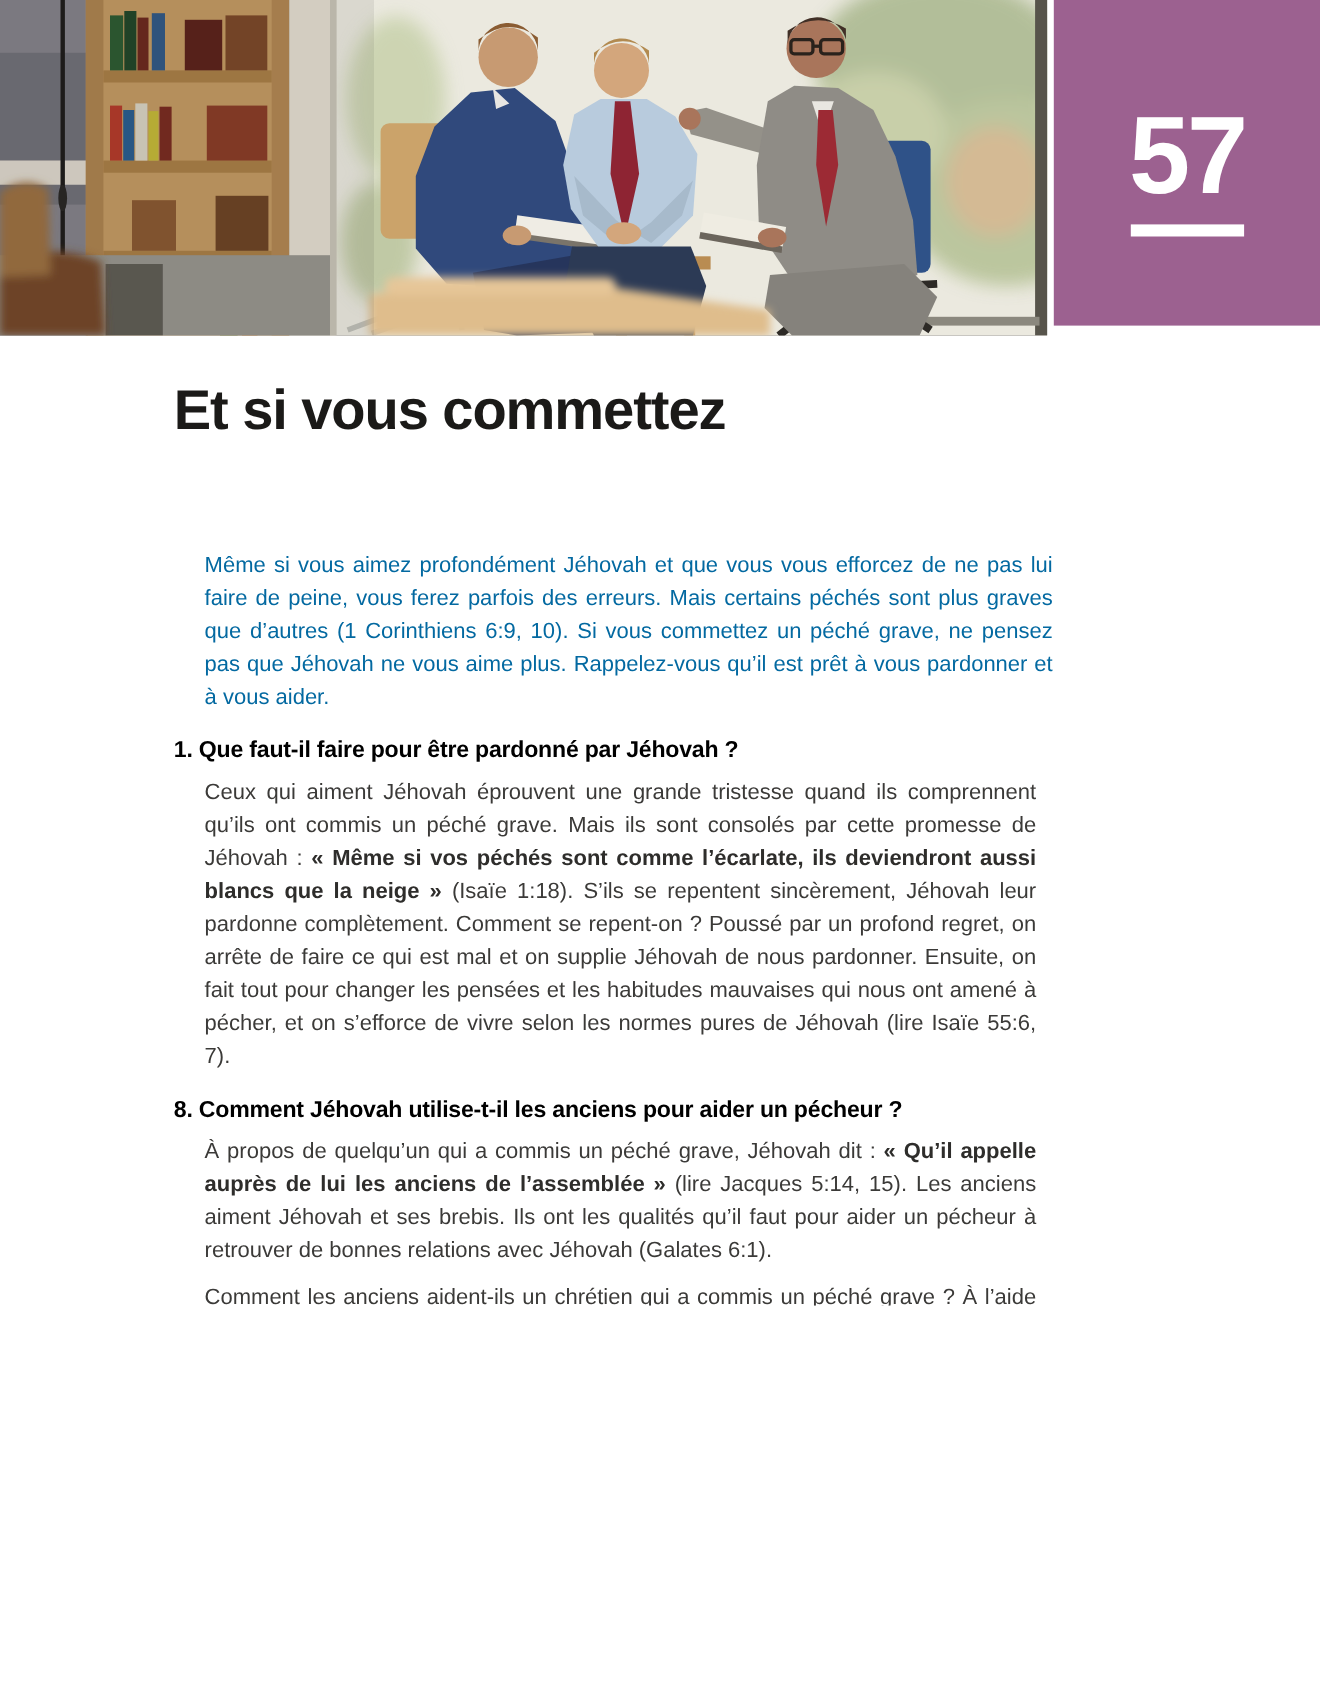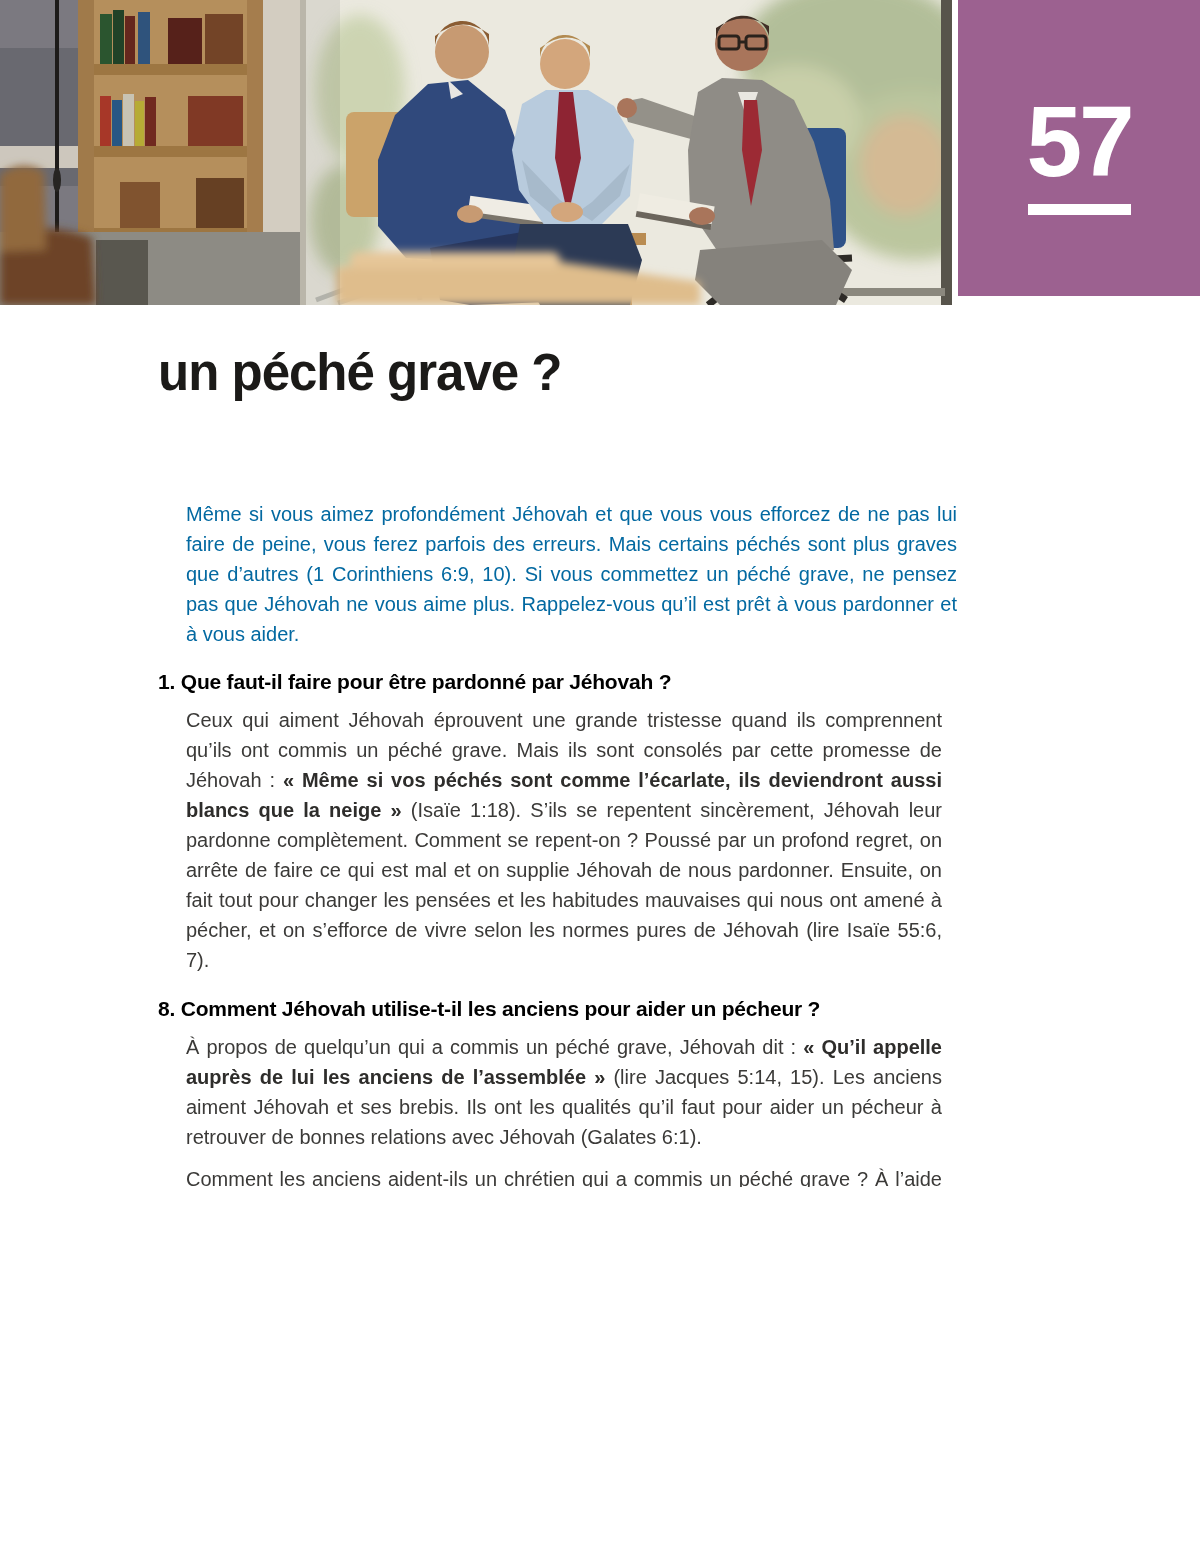--- a/index.html
+++ b/index.html
@@ -195,21 +195,21 @@
       <rect x="0" y="0" width="340" height="305" fill="#000000" opacity="0.07"></rect>
     </svg>
   </div>
 
   <div class="lesson-badge" style="background:#9c6190;">
     <div class="lesson-number">57</div>
     <div class="lesson-underline"></div>
   </div>
 
   <h1 class="page-title">
-    <span>un péché grave ?</span>
+    <span>Et si vous commettez</span>
   </h1>
 
   <p class="intro">Même si vous aimez profondément Jéhovah et que vous vous efforcez de ne pas lui faire de peine, vous ferez parfois des erreurs. Mais certains péchés sont plus graves que d’autres (1 Corinthiens 6:9, 10). Si vous commettez un péché grave, ne pensez pas que Jéhovah ne vous aime plus. Rappelez-vous qu’il est prêt à vous pardonner et à vous aider.</p>
 
   <div id="content">
       <h2 class="section-heading">1. Que faut-il faire pour être pardonné par Jéhovah ?</h2>
       <p class="body-para"><span>Ceux qui aiment Jéhovah éprouvent une grande tristesse quand ils comprennent qu’ils ont commis un péché grave. Mais ils sont consolés par cette promesse de Jéhovah : </span><b>« Même si vos péchés sont comme l’écarlate, ils deviendront aussi blancs que la neige »</b><span> (Isaïe 1:18). S’ils se repentent sincèrement, Jéhovah leur pardonne complètement. Comment se repent-on ? Poussé par un profond regret, on arrête de faire ce qui est mal et on supplie Jéhovah de nous pardonner. Ensuite, on fait tout pour changer les pensées et les habitudes mauvaises qui nous ont amené à pécher, et on s’efforce de vivre selon les normes pures de Jéhovah (lire Isaïe 55:6, 7).</span></p>
       <h2 class="section-heading">8. Comment Jéhovah utilise-t-il les anciens pour aider un pécheur ?</h2>
       <p class="body-para"><span>À propos de quelqu’un qui a commis un péché grave, Jéhovah dit : </span><b>« Qu’il appelle auprès de lui les anciens de l’assemblée »</b><span> (lire Jacques 5:14, 15). Les anciens aiment Jéhovah et ses brebis. Ils ont les qualités qu’il faut pour aider un pécheur à retrouver de bonnes relations avec Jéhovah (Galates 6:1).</span></p>
       <p class="body-para"><span>Comment les anciens aident-ils un chrétien qui a commis un péché grave ? À l’aide de la Bible, deux ou trois anciens lui expliquent pourquoi ce qu’il a fait est mal. Ils lui donnent aussi des conseils pratiques pour ne pas recommencer. Si un chrétien qui a commis un péché grave ne se repent pas, les anciens le renvoient de l’assemblée pour protéger les autres chrétiens de sa mauvaise influence.</span></p>

